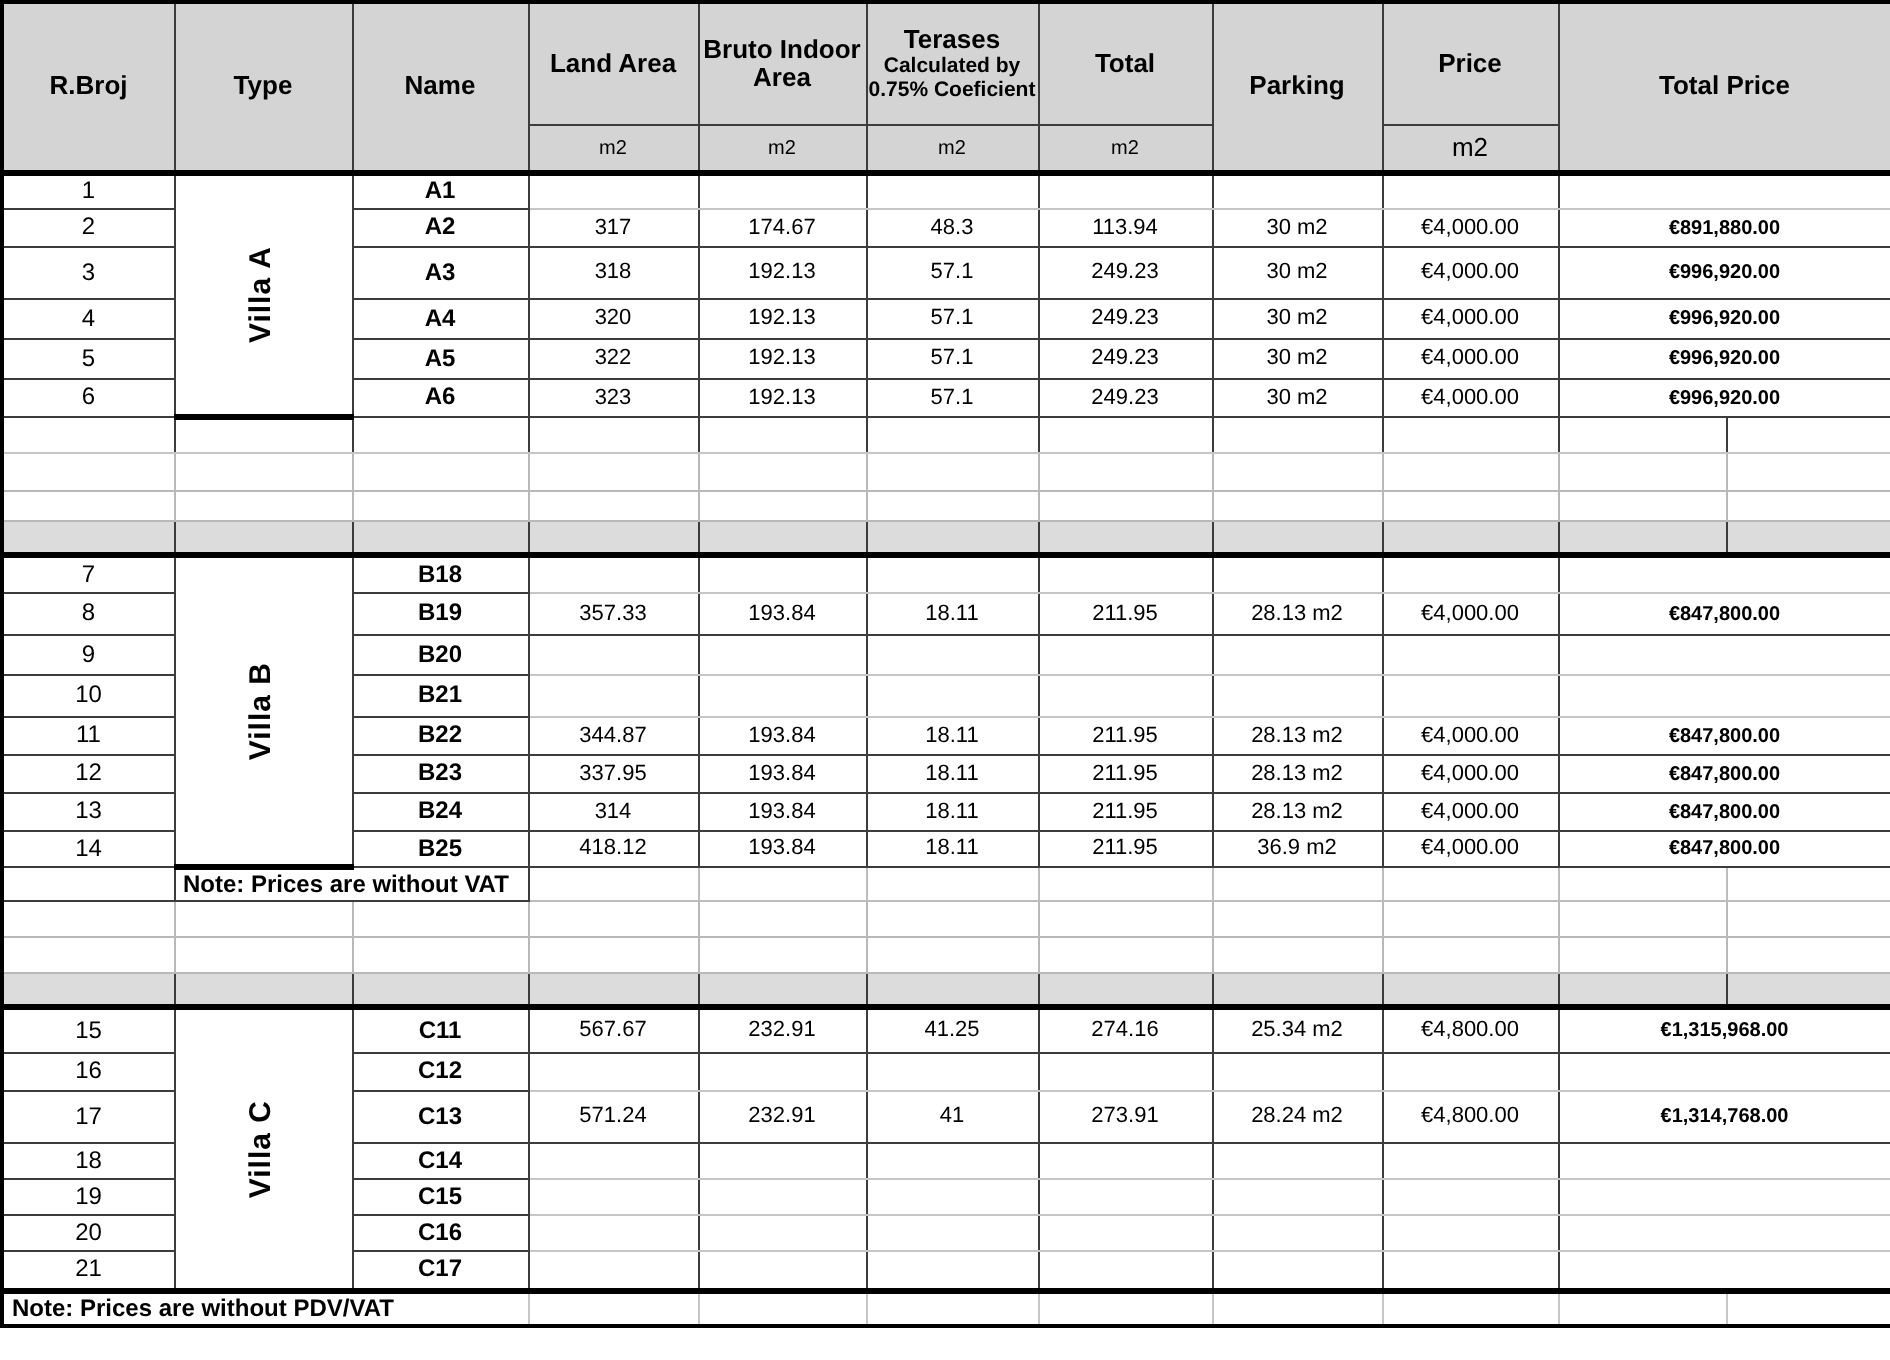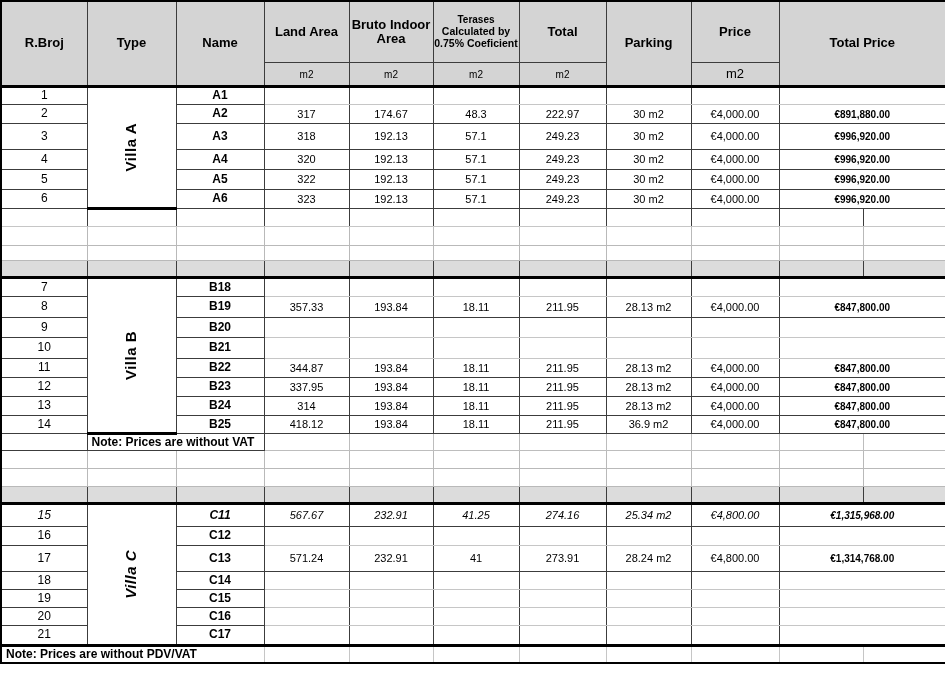--- a/index.html
+++ b/index.html
@@ -7,21 +7,21 @@
   table{border-collapse:collapse;table-layout:fixed;width:945px;border:2px solid #000;}
   td{padding:0;text-align:center;vertical-align:middle;overflow:hidden;
      border:1px solid #3c3c3c;font-size:11px;line-height:1.1;}
   
   thead td{background:#d4d4d4;font-weight:bold;font-size:13px;}
   thead tr.units td{font-weight:normal;font-size:10px;height:22px;margin-left:48px;}
   thead tr.units td.unit-lg{font-size:13px;}
   thead tr.main td{height:60px;}
   thead tr.units td{border-bottom:3px solid #000;}
   thead td.span2{border-bottom:3px solid #000;}
-  .ter-title{font-size:10px;font-weight:bold;}
+  .ter-title{font-size:13px;font-weight:bold;}
   .ter-sub{font-size:10.5px;font-weight:bold;margin-top:1px;}
   
   td.num{font-size:12px;}
   td.name{font-weight:bold;font-size:12px;}
   td.tp{font-weight:bold;font-size:10px;}
   td.typecell{border-bottom:3px solid #000;}
   .rot{writing-mode:vertical-rl;transform:rotate(180deg);margin:0 auto;
        font-weight:bold;font-size:15px;letter-spacing:.5px;white-space:nowrap;}
   
   td.bl{border-bottom:1px solid #c6c6c6;}
@@ -90,21 +90,21 @@
         <td class="val bl"></td>
         <td class="val bl"></td>
         <td class="tp bl" colspan="2"></td>
       </tr>
       <tr style="height: 19px;">
         <td class="num">2</td>
         <td class="name">A2</td>
         <td class="val">317</td>
         <td class="val">174.67</td>
         <td class="val">48.3</td>
-        <td class="val">222.97</td>
+        <td class="val">113.94</td>
         <td class="val">30 m2</td>
         <td class="val">€4,000.00</td>
         <td class="tp" colspan="2">€891,880.00</td>
       </tr>
       <tr style="height: 26px;">
         <td class="num">3</td>
         <td class="name">A3</td>
         <td class="val">318</td>
         <td class="val">192.13</td>
         <td class="val">57.1</td>
@@ -341,21 +341,21 @@
         <td></td>
         <td></td>
         <td></td>
         <td></td>
         <td></td>
         <td></td>
         <td></td>
       </tr>
     </tbody>
     <tbody class="section">
-      <tr style="height: 23px; font-style: italic;">
+      <tr style="height: 23px;">
         <td class="num">15</td>
         <td class="typecell" rowspan="7">
           <div class="rot">Villa C</div>
         </td>
         <td class="name">C11</td>
         <td class="val">567.67</td>
         <td class="val">232.91</td>
         <td class="val">41.25</td>
         <td class="val">274.16</td>
         <td class="val">25.34 m2</td>

